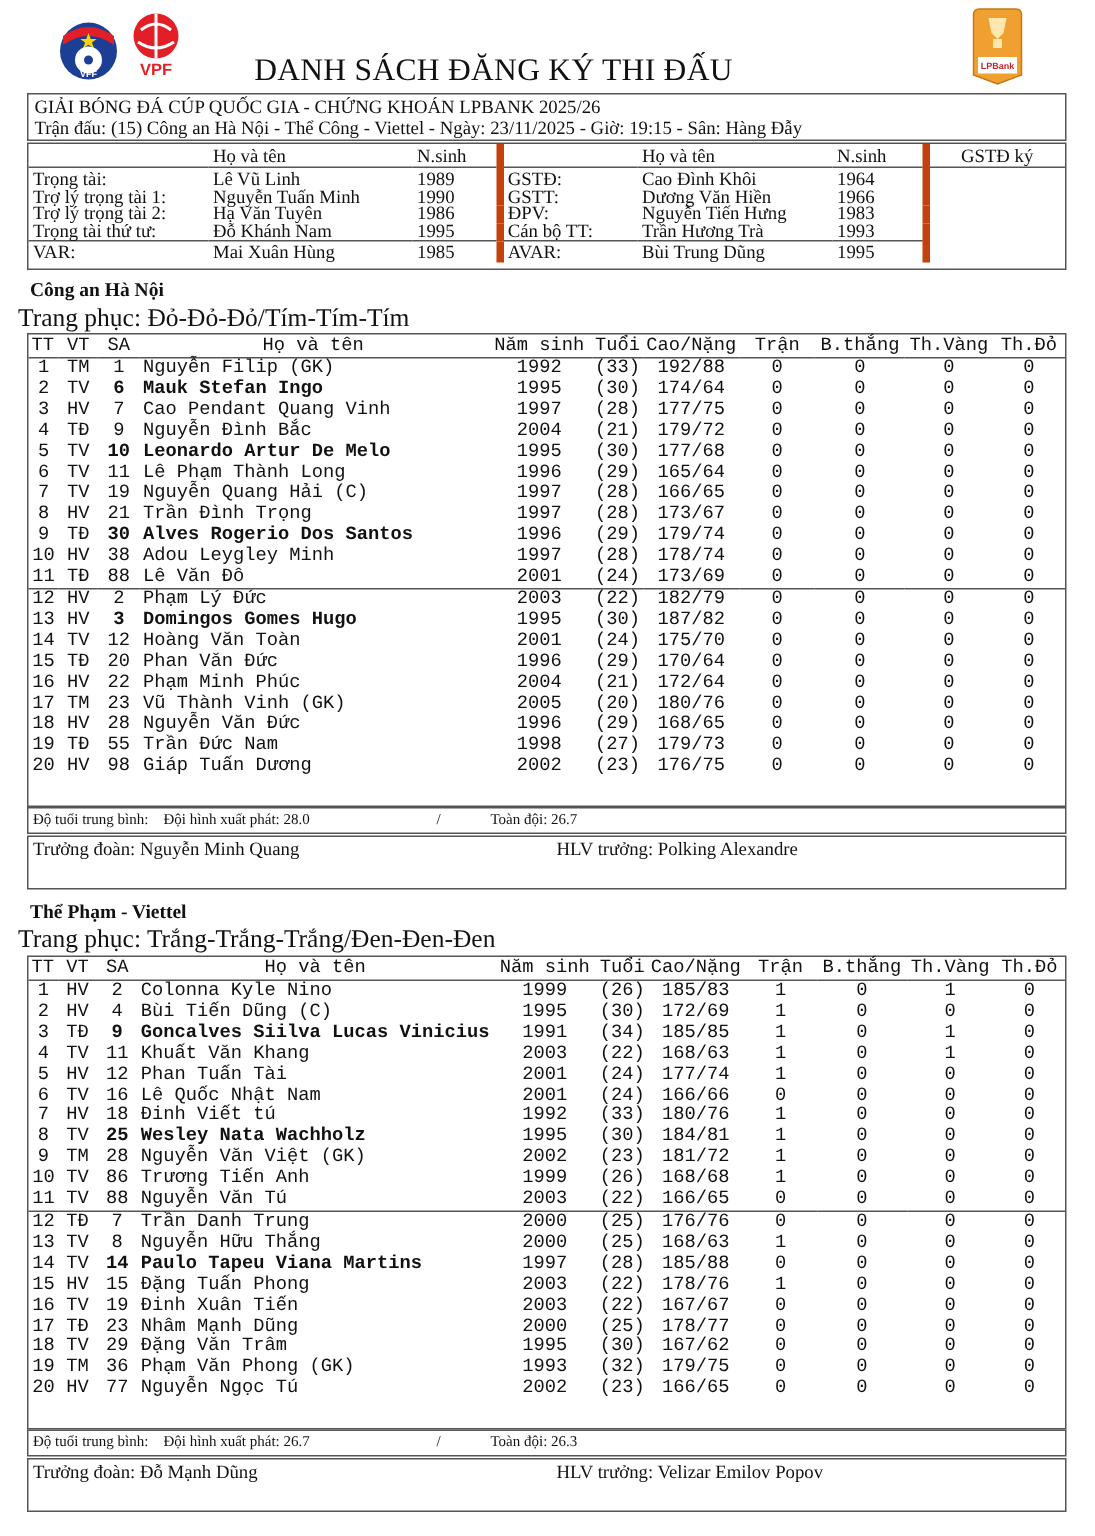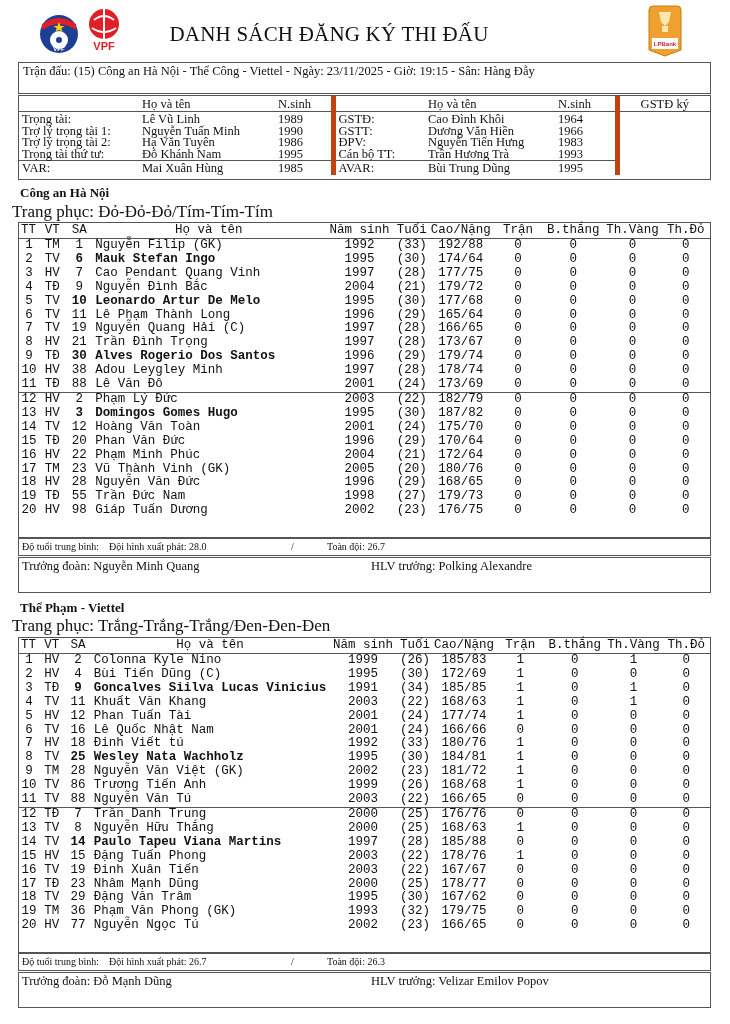--- a/index.html
+++ b/index.html
@@ -5,21 +5,21 @@
   * { box-sizing: border-box; margin: 0; padding: 0; }
   body {
     width: 730px; height: 1024px; background: #ffffff;
     font-family: "Liberation Serif", serif; color: #111; font-size: 12px;
     position: relative; overflow: hidden;
   }
   .logo-vff { position: absolute; left: 38px; top: 10px; width: 42px; height: 48px; }
   .logo-vpf { position: absolute; left: 86px; top: 6px; width: 36px; height: 52px; }
   .logo-cup { position: absolute; left: 646px; top: 4px; width: 38px; height: 54px; }
   .title {
-    position: absolute; left: 0; width: 628px; top: 22px; text-align: center;
+    position: absolute; left: 0; width: 628px; top: 34px; text-align: center;
     font-size: 21px; letter-spacing: 0.2px; padding-left: 30px;
   }
   .box { position: absolute; left: 18px; width: 693px; border: 1px solid #555; }
   .comp { top: 62px; height: 32px; padding: 1px 4px; line-height: 14px; font-size: 12.5px; }
   .officials { top: 95px; height: 85px; }
   .officials table { width: 100%; border-collapse: collapse; font-size: 12.5px; }
   .officials td { padding: 0 3px; line-height: 11.5px; vertical-align: top; }
   .officials .hdr td { border-bottom: 1px solid #555; line-height: 14px; padding-top: 1px; }
   .officials .var td { border-top: 1px solid #555; line-height: 14px; }
   .vline { border-left: 5px solid #c2410c; }
@@ -57,20 +57,21 @@
   <path d="M3 6 Q3 2 7 2 L31 2 Q35 2 35 6 L35 46 L19 52 L3 46 Z" fill="#f0a030" stroke="#c47a10" stroke-width="1"></path>
   <path d="M13 8 L25 8 L23 18 L19 22 L15 18 Z" fill="#ffe7b0"></path>
   <rect x="16" y="22" width="6" height="6" fill="#ffe7b0"></rect>
   <rect x="6" y="34" width="26" height="11" fill="#ffffff"></rect>
   <text x="19" y="42" font-size="6" fill="#c0282d" text-anchor="middle" font-family="Liberation Sans, sans-serif" font-weight="bold">LPBank</text>
 </svg>
 
 <div class="title">DANH SÁCH ĐĂNG KÝ THI ĐẤU</div>
 
 <div class="box comp">
+  <div>GIẢI BÓNG ĐÁ CÚP QUỐC GIA - CHỨNG KHOÁN LPBANK 2025/26</div>
   <div>Trận đấu: (15) Công an Hà Nội - Thể Công - Viettel - Ngày: 23/11/2025 - Giờ: 19:15 - Sân: Hàng Đẫy</div>
 </div>
 
 <div class="box officials">
   <table>
     <colgroup>
       <col style="width:120px">
         <col style="width:136px">
         <col style="width:58px">
       <col style="width:92px">

